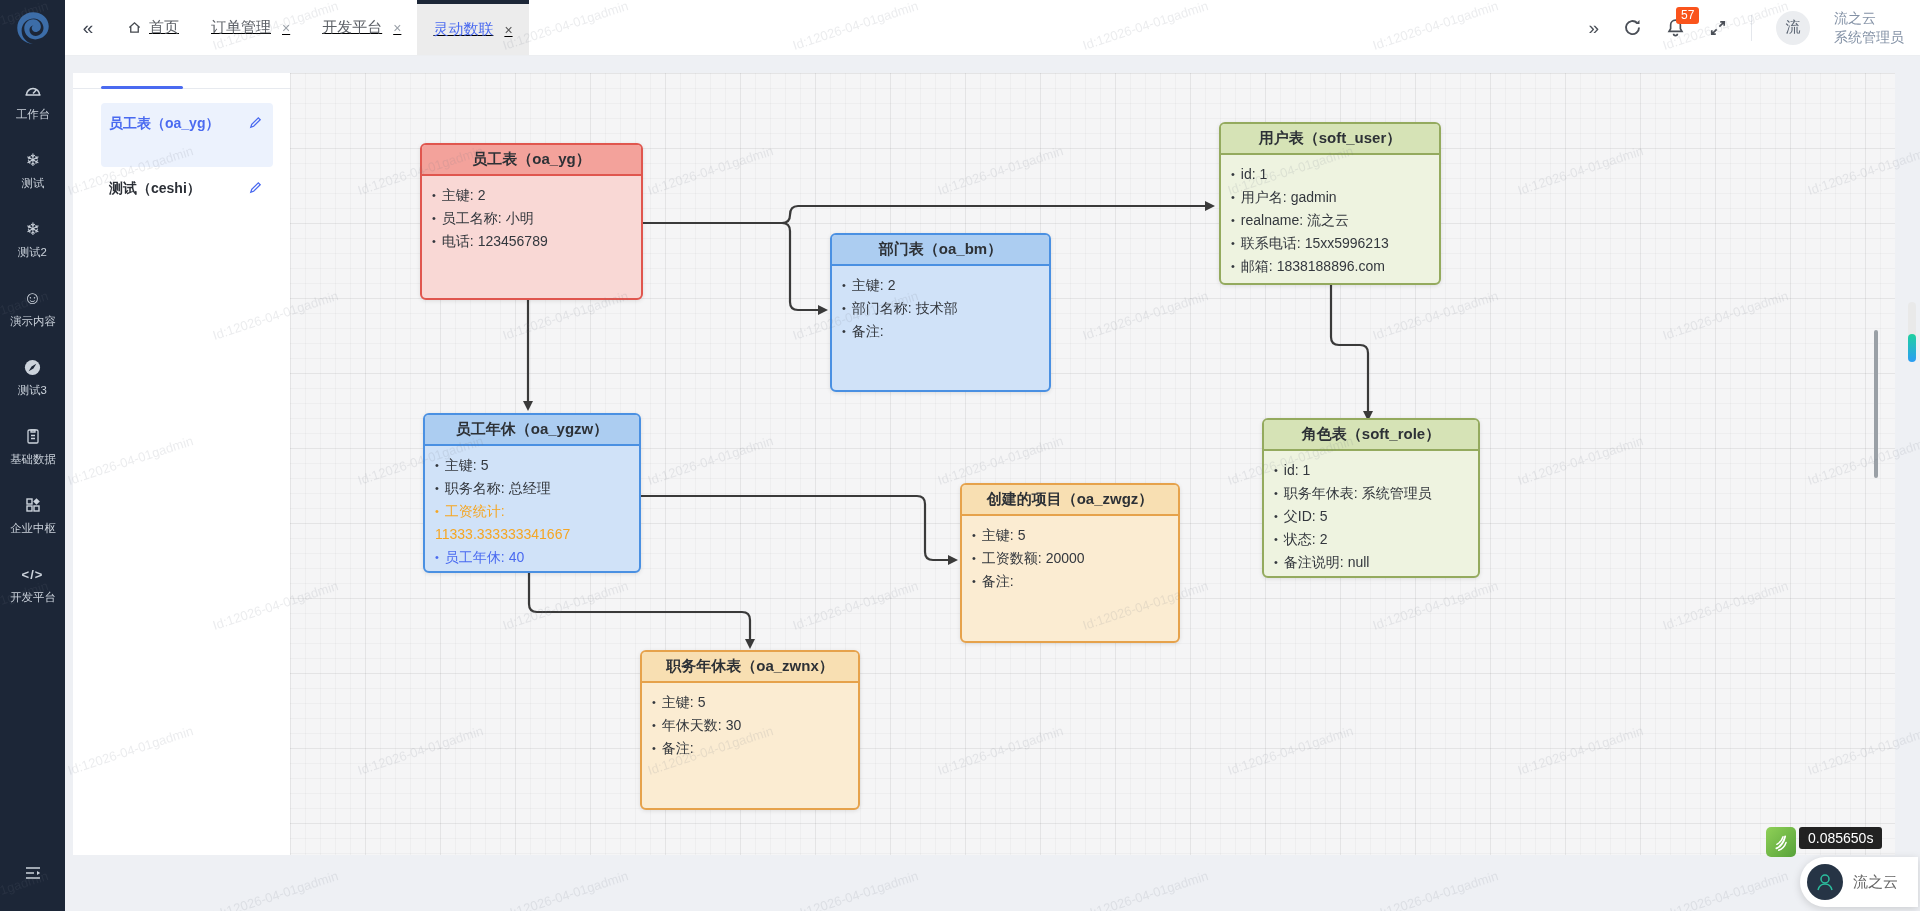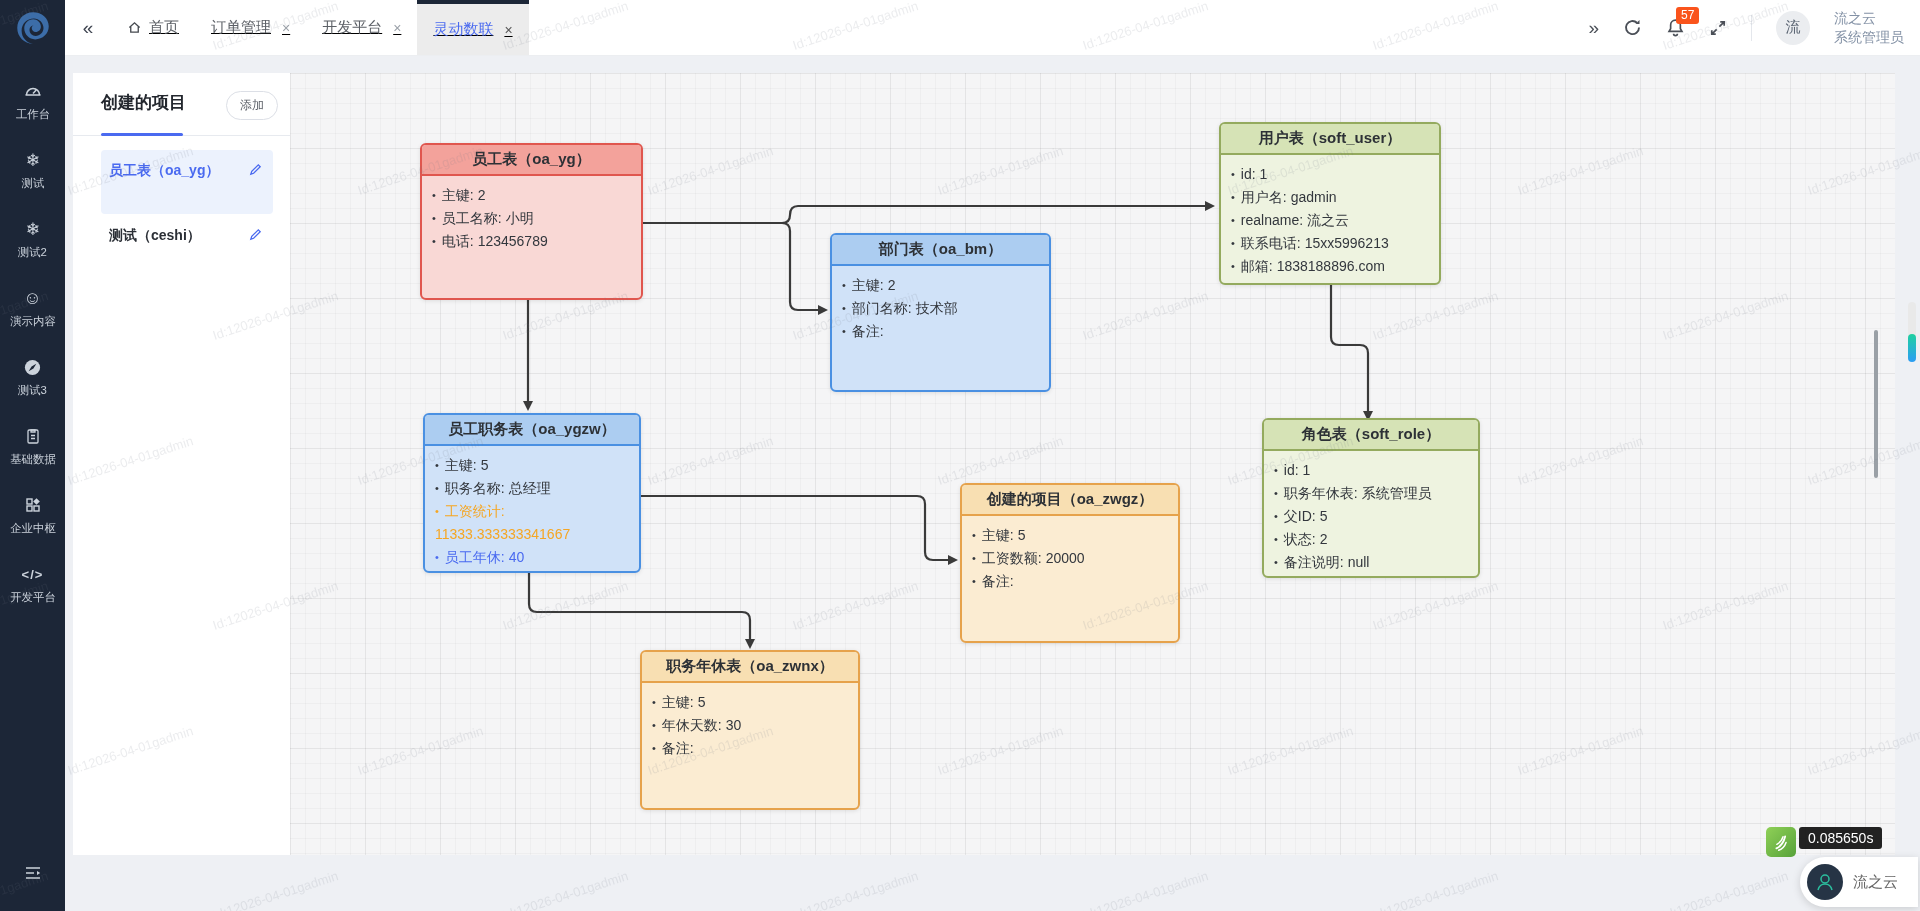--- a/index.html
+++ b/index.html
@@ -222,24 +222,20 @@
       <div class="v-div"></div>
       <div class="avatar">流</div>
       <div class="user-block">
         <span>流之云</span>
         <span>系统管理员</span>
       </div>
     </div>
   </header>
 
   <section class="panel">
-    <div class="panel-head">
-      <span class="panel-title">创建的项目</span>
-      <button class="add-btn">添加</button>
-    </div>
     <div class="panel-tabline">
         <span class="bar"></span>
       </div>
     <div class="proj-list" id="proj-list">
         <div class="proj-item active">
           <span>员工表（oa_yg）</span>
           <span class="edit-ico">
             <svg width="15" height="15" viewBox="0 0 16 16">
               <path d="M3 13l1-3 7-7 2 2-7 7-3 1z" fill="none" stroke="#4a6af0" stroke-width="1.4"></path>
             </svg>
@@ -292,21 +288,21 @@
         <div class="e-head">用户表（soft_user）</div>
         <div class="e-body">
           <div class="field"><span class="dot">•</span><span>id: 1</span></div>
           <div class="field"><span class="dot">•</span><span>用户名: gadmin</span></div>
           <div class="field"><span class="dot">•</span><span>realname: 流之云</span></div>
           <div class="field"><span class="dot">•</span><span>联系电话: 15xx5996213</span></div>
           <div class="field"><span class="dot">•</span><span>邮箱: 1838188896.com</span></div>
         </div>
       </div>
       <div class="entity theme-blue" style="left: 133px; top: 340px; width: 218px; height: 160px;">
-        <div class="e-head">员工职务表（oa_ygzw）</div>
+        <div class="e-head">员工年休（oa_ygzw）</div>
         <div class="e-body">
           <div class="field"><span class="dot">•</span><span>主键: 5</span></div>
           <div class="field"><span class="dot">•</span><span>职务名称: 总经理</span></div>
           <div class="field" style="color:#f5a623"><span class="dot">•</span><span>工资统计:</span></div>
           <div class="field" style="color:#f5a623"><span>11333.333333341667</span></div>
           <div class="field" style="color:#4a6af0"><span class="dot">•</span><span>员工年休: 40</span></div>
         </div>
       </div>
       <div class="entity theme-orange" style="left: 670px; top: 410px; width: 220px; height: 160px;">
         <div class="e-head">创建的项目（oa_zwgz）</div>

